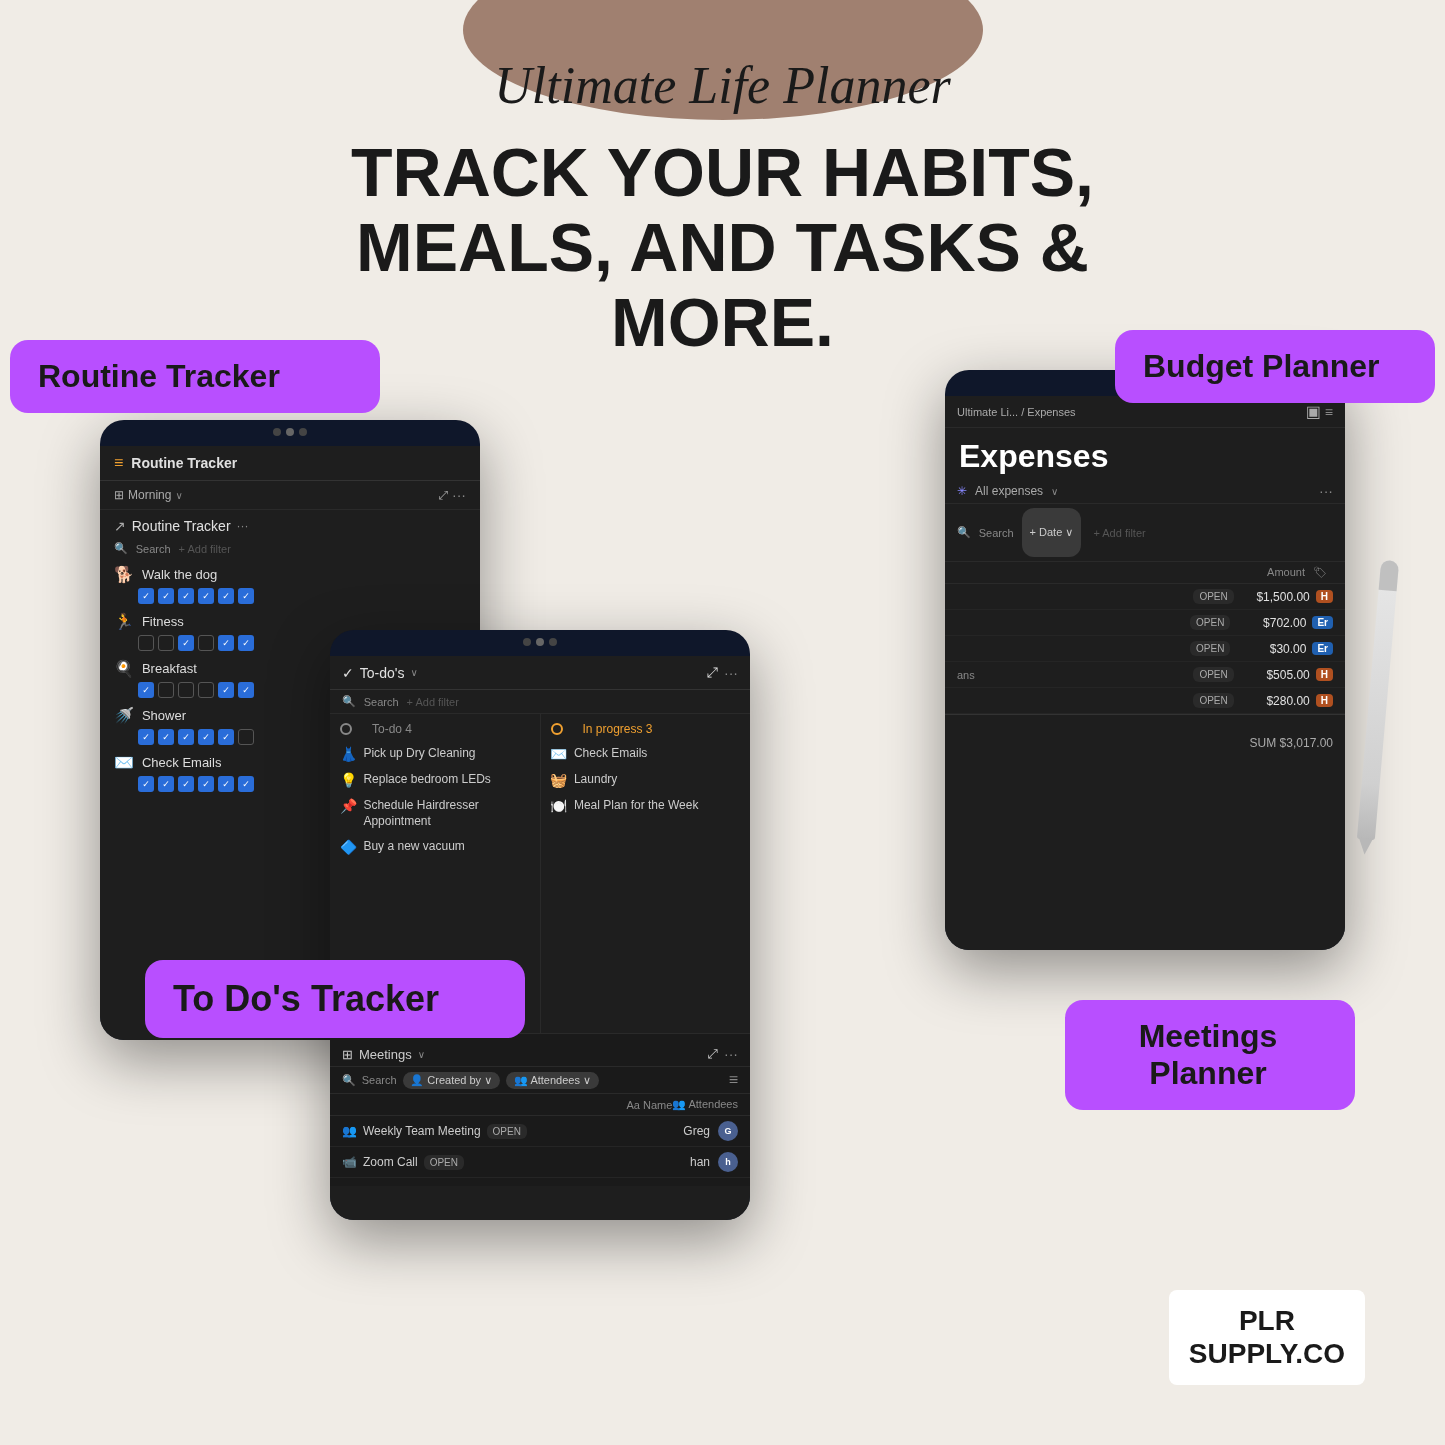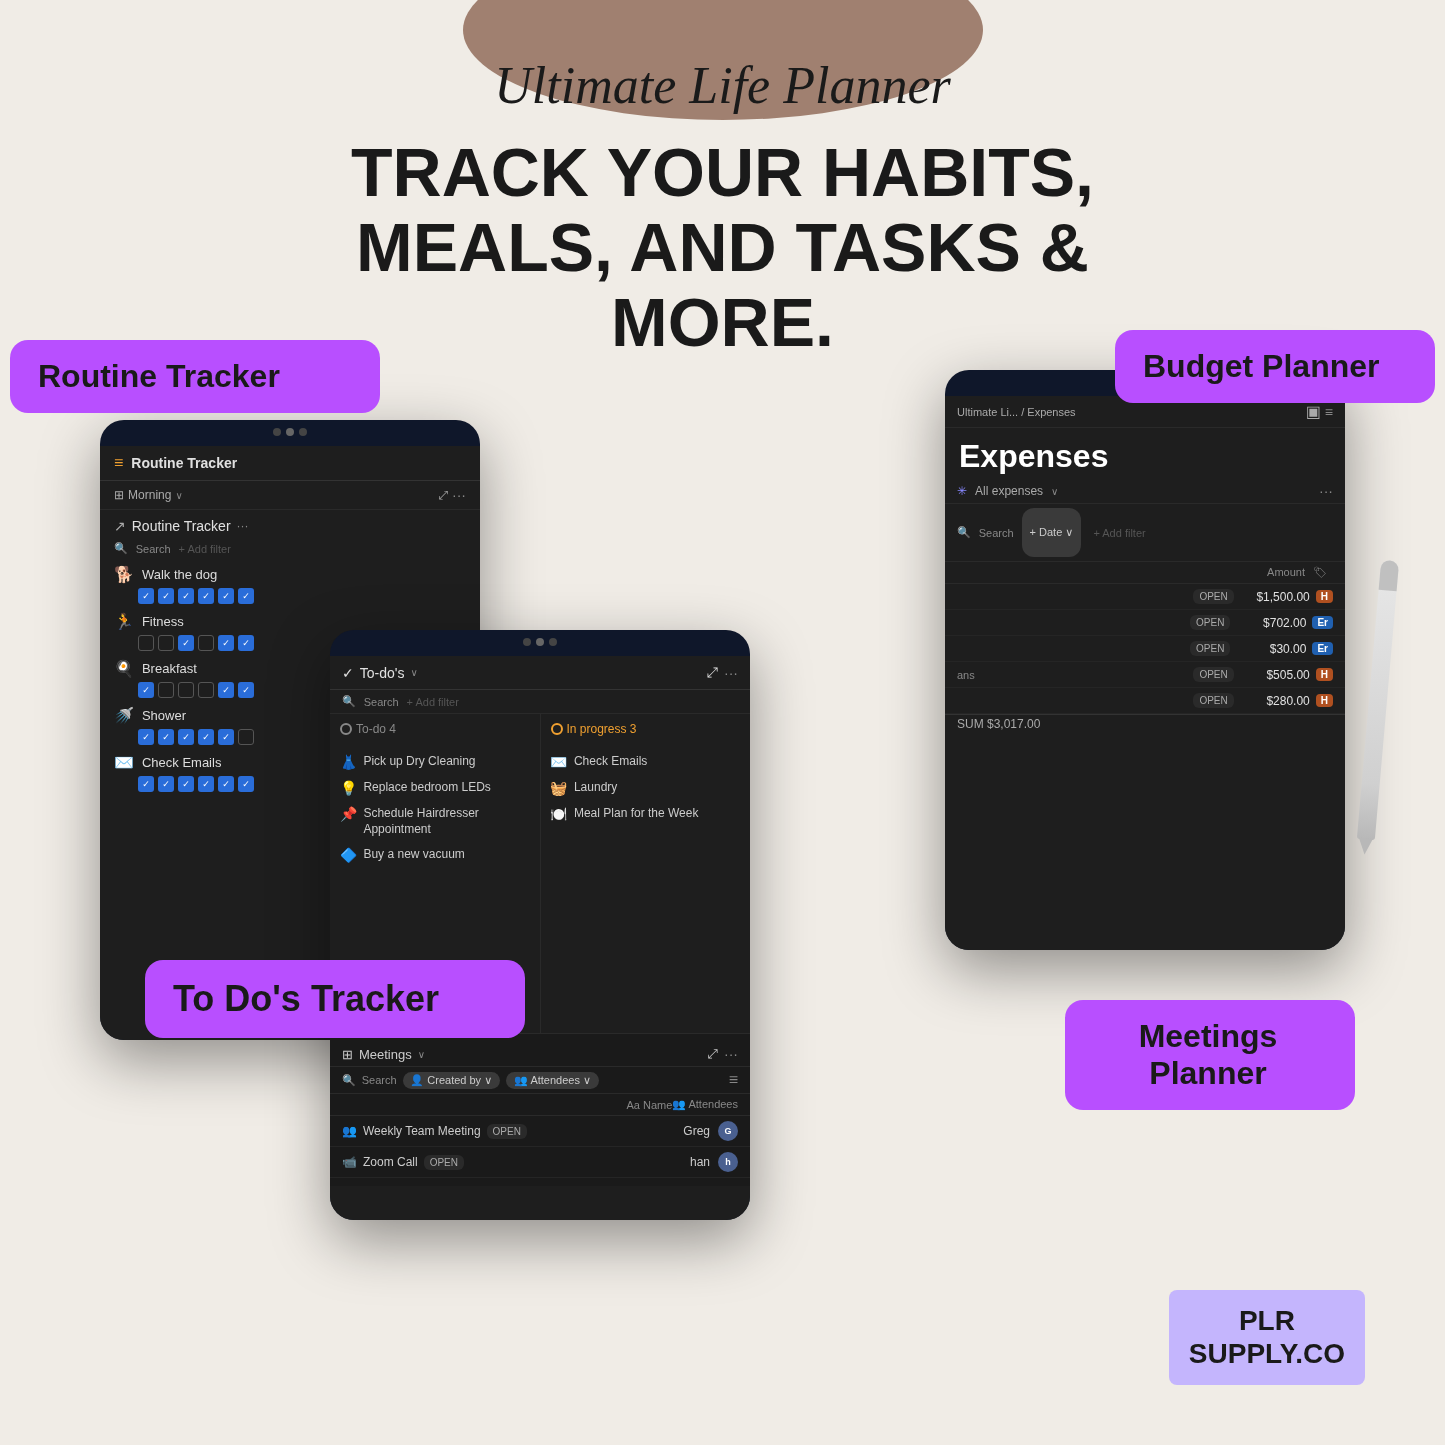--- a/index.html
+++ b/index.html
@@ -305,21 +305,22 @@
       border-radius: 4px;
       padding: 1px 5px;
       font-size: 10px;
       font-weight: 700;
     }
     .tag-h { background: #b05020; color: #fff; }
     .tag-e { background: #2060b0; color: #fff; }
 
     .sum-row {
       display: flex;
-      padding: 2px 12px;
+      justify-content: flex-end;
+      padding: 21px 12px;
       font-size: 12px;
       color: #aaa;
       border-top: 1px solid #333;
     }
 
     
     .tablet-center {
       top: 630px;
       left: 330px;
       width: 420px;
@@ -366,24 +367,24 @@
     }
     .todo-col {
       flex: 1;
       padding: 8px 10px;
       border-right: 1px solid #2a2a2a;
     }
     .todo-col:last-child { border-right: none; }
     .todo-col-header {
       font-size: 12px;
       color: #888;
-      margin-bottom: 18px;
-      display: flex;
-      align-items: center;
-      gap: 4px;
+      margin-bottom: 10px;
+      display: flex;
+      align-items: center;
+      gap: 20px;
     }
     .in-progress-header { color: #f0a030; }
     .circle-icon {
       width: 12px;
       height: 12px;
       border-radius: 50%;
       border: 2px solid #f0a030;
       display: inline-block;
     }
     .open-circle {
@@ -468,21 +469,21 @@
       align-items: center;
       justify-content: center;
       font-weight: 700;
     }
 
     
     .plr-badge {
       position: absolute;
       bottom: 60px;
       right: 80px;
-      background: #c4b5fd;
+      background: #ffffff;
       border-radius: 8px;
       padding: 14px 20px;
       font-family: Arial, Helvetica, sans-serif;
       font-weight: 900;
       font-size: 28px;
       color: #1a1a1a;
       text-align: center;
       z-index: 25;
       line-height: 1.2;
     }

